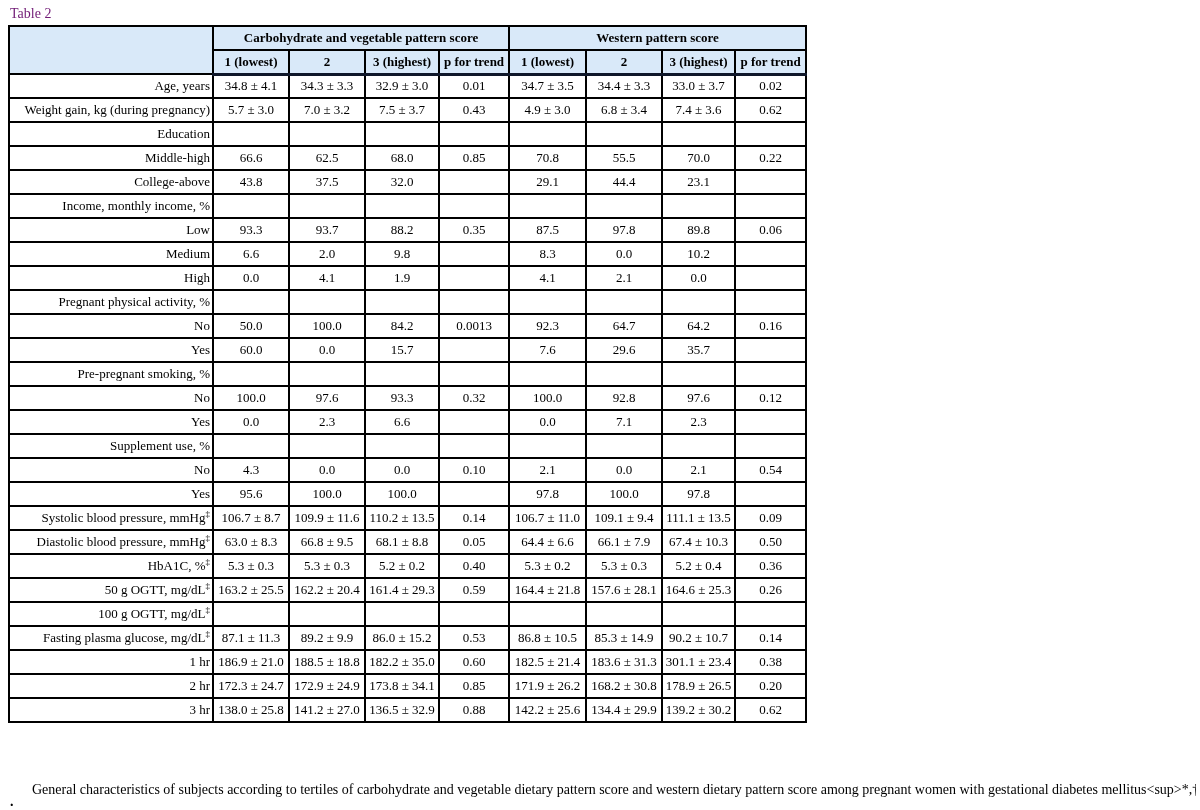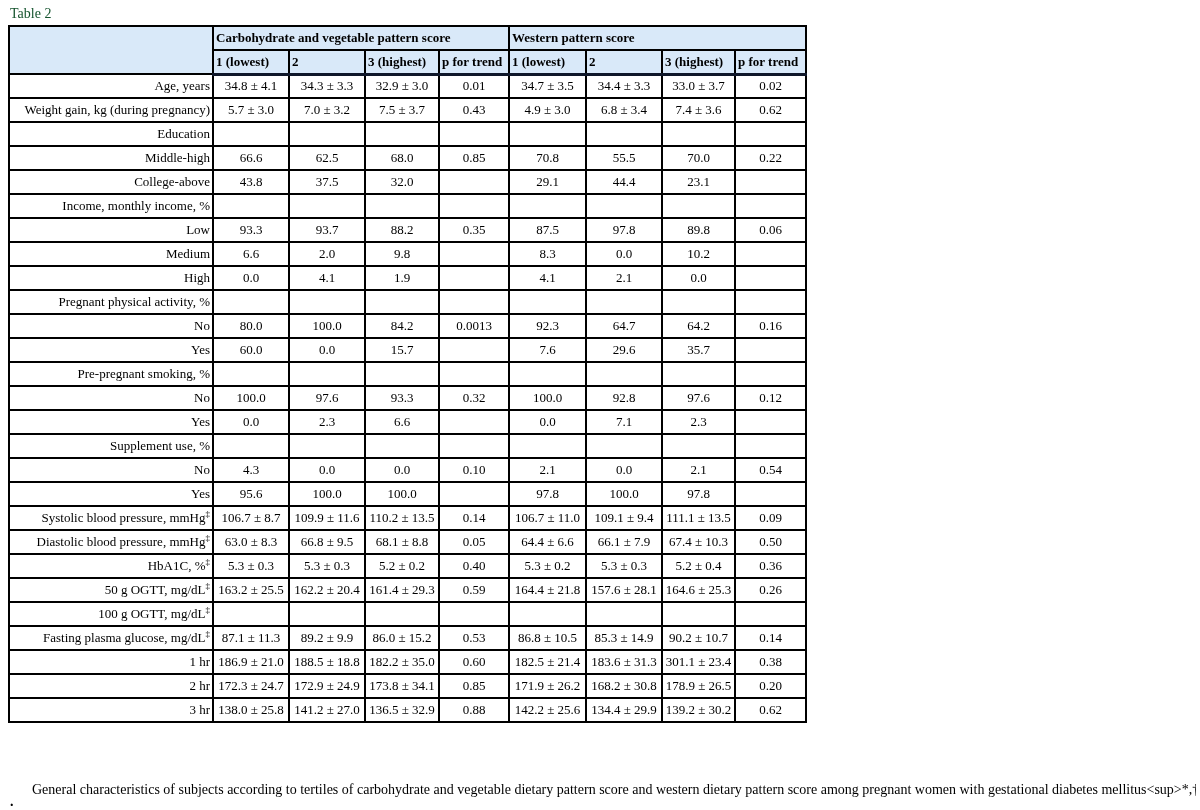--- a/index.html
+++ b/index.html
@@ -9,21 +9,21 @@
     font-family: "Liberation Serif", "DejaVu Serif", serif;
     color: #000000;
     overflow: hidden;
   }
   .page { position: relative; width: 1200px; height: 810px; }
 
   .table-title {
     position: absolute;
     left: 10px; top: 6px;
     font-size: 14px;
-    color: #14532d;
+    color: #701a75;
   }
 
   table.data-table {
     position: absolute;
     left: 8px; top: 25px;
     border-collapse: collapse;
     table-layout: fixed;
     width: 797px;
   }
   table.data-table th,
@@ -32,21 +32,21 @@
     font-size: 13px;
     height: 24px;
     padding: 0 2px;
     overflow: hidden;
     white-space: nowrap;
     vertical-align: middle;
   }
   thead th {
     background: #d9e9f9;
     font-weight: bold;
-    text-align: left;
+    text-align: center;
     margin-top: 35px;
   }
   thead tr.subhead th { border-bottom: 3px solid #0f172a; }
   td.label {
     text-align: right;
     padding-left: 4px;
   }
   td.val { text-align: center; }
   sup { font-size: 9px; line-height: 0; }
 
@@ -208,21 +208,21 @@
           <td class="val"></td>
           <td class="val"></td>
           <td class="val"></td>
           <td class="val"></td>
           <td class="val"></td>
           <td class="val"></td>
           <td class="val"></td>
         </tr>
         <tr>
           <td class="label">No</td>
-          <td class="val">80.0</td>
+          <td class="val">50.0</td>
           <td class="val">100.0</td>
           <td class="val">84.2</td>
           <td class="val">0.0013</td>
           <td class="val">92.3</td>
           <td class="val">64.7</td>
           <td class="val">64.2</td>
           <td class="val">0.16</td>
         </tr>
         <tr>
           <td class="label">Yes</td>

